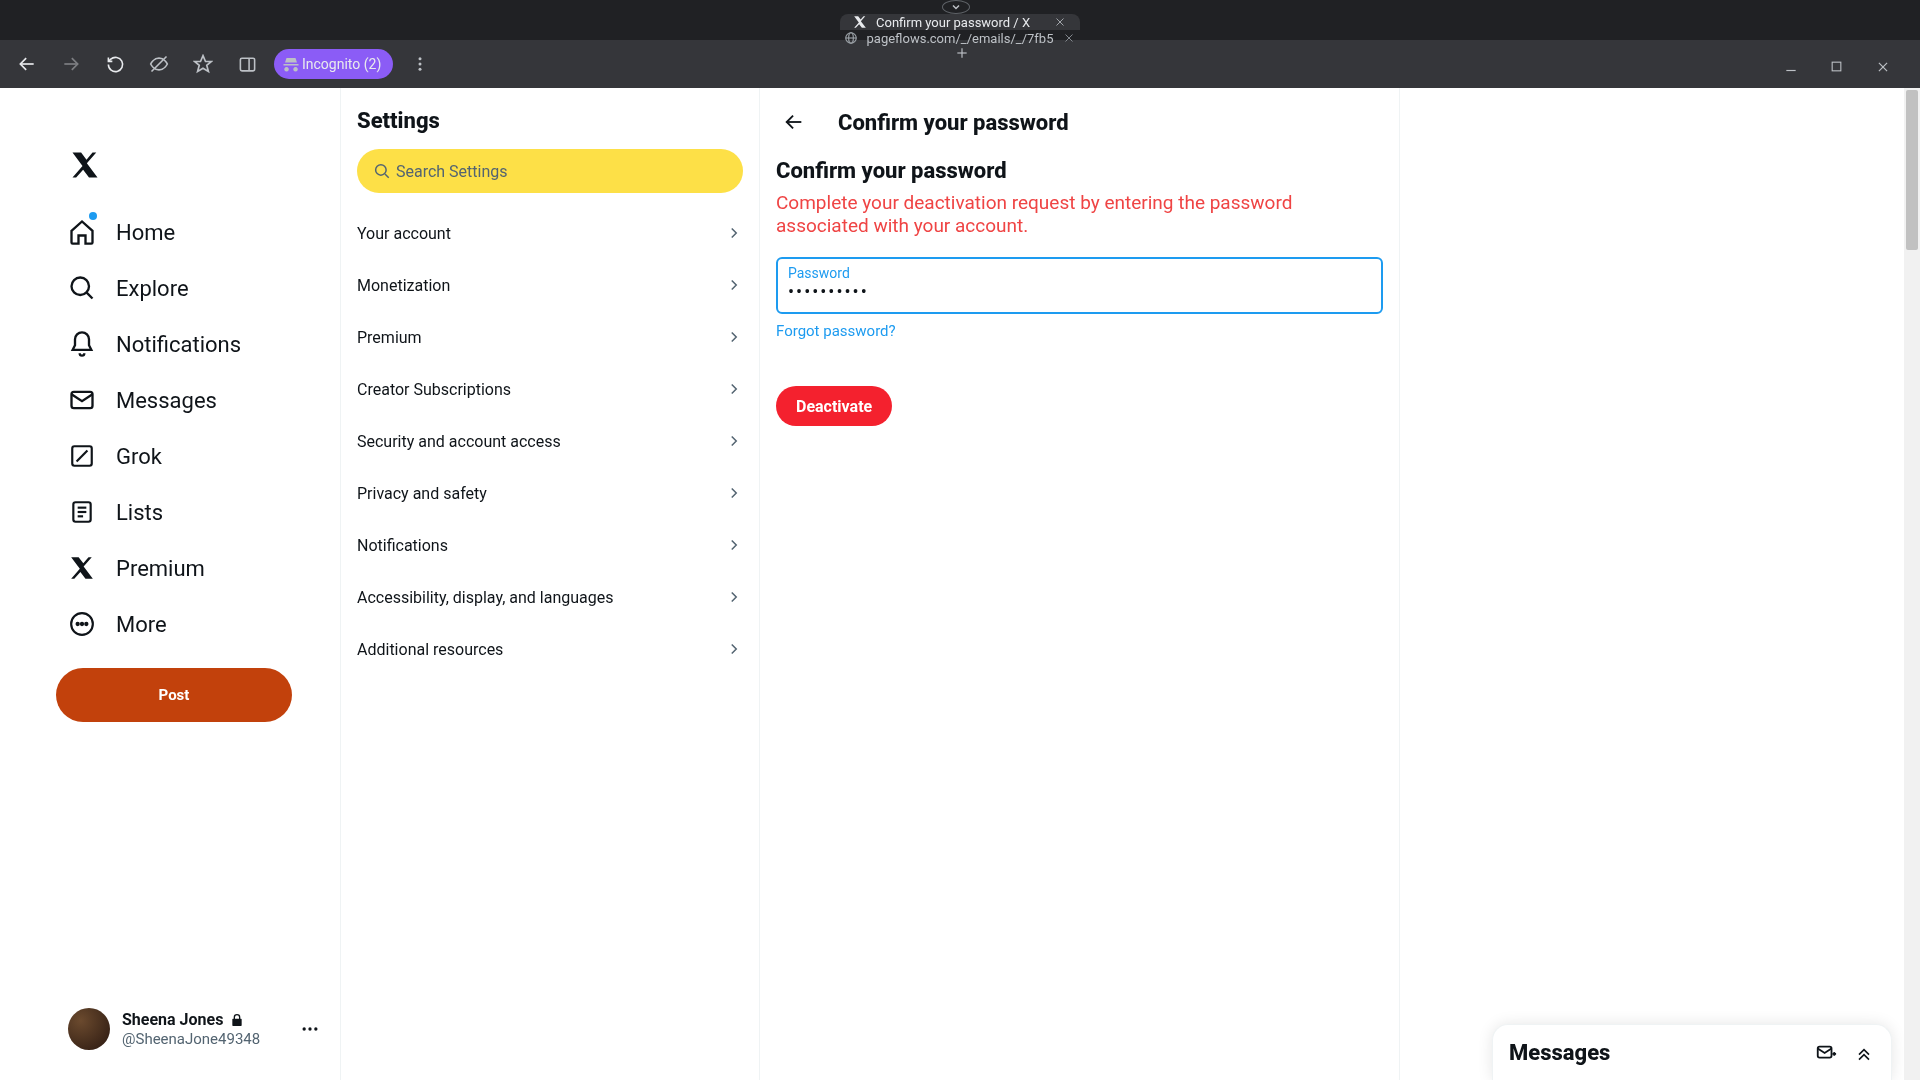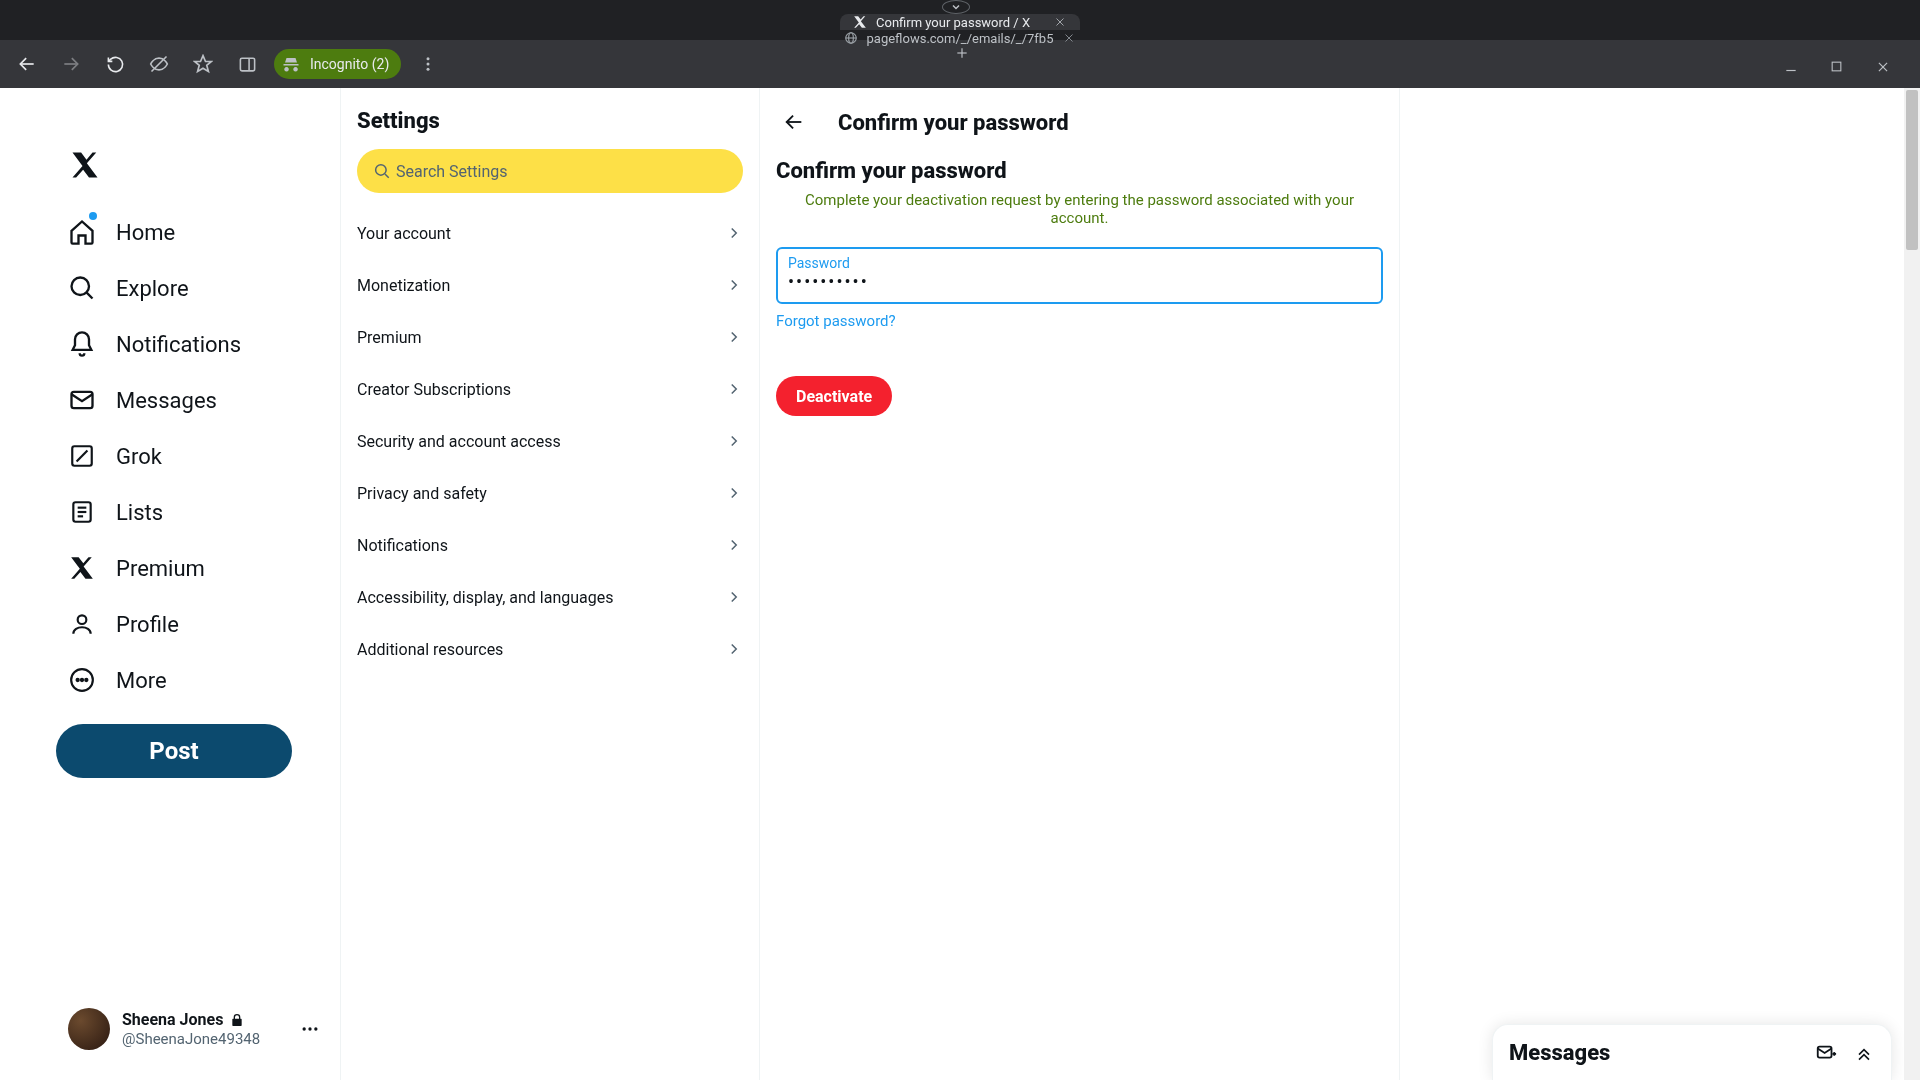--- a/index.html
+++ b/index.html
@@ -17,33 +17,33 @@
   .new-tab { width:28px; height:28px; display:flex; align-items:center; justify-content:center; color:#9aa0a6; margin-left:4px; }
   .window-controls { margin-left:auto; display:flex; gap: 22px; padding-right: 14px; color:#bdc1c6; }
   .window-controls span { width:24px; text-align:center; }
 
   .toolbar { display:flex; align-items:center; height:48px; padding:0 10px; gap:10px; background:#35363a; }
   .tb-btn { width:34px; height:34px; display:flex; align-items:center; justify-content:center; color:#bdc1c6; border-radius:50%; }
   .tb-btn.disabled { opacity:.4; }
   .omnibox { flex:1; height:36px; background:#202124; border-radius:18px; display:flex; align-items:center; padding:0 14px; gap:10px; color:#e8eaed; font-size:15px; }
   .omnibox .site-chip { width:20px; height:20px; display:flex; align-items:center; justify-content:center; color:#9aa0a6; }
   .right-icons { display:flex; align-items:center; gap:10px; }
-  .incognito-chip { display:flex; align-items:center; gap:8px; background:#4d7c0f; border-radius:18px; padding:4px 12px 4px 6px; color:#e8eaed; font-size:14px; }
+  .incognito-chip { display:flex; align-items:center; background:#8b5cf6; border-radius:18px; padding:4px 12px 4px 6px; color:#e8eaed; font-size:14px; }
   .incog-ic { width:22px; height:22px; display:flex; align-items:center; justify-content:center; }
 
   
   .page { height: calc(1080px - 88px); background:#fff; display:flex; position:relative; }
 
   
   .left-col { width: 340px; padding: 10px 8px 10px 56px; display:flex; flex-direction:column;margin-top:36px; }
   .x-logo { width:50px; height:50px; display:flex; align-items:center; justify-content:center; margin: 6px 0 14px 4px; }
   .nav-item { display:flex; align-items:center; gap:20px; height:56px; padding:0 12px; border-radius:999px; font-size:22px; color:#0f1419; cursor:pointer; position:relative; }
   .nav-item .ic { width:28px; height:28px; display:flex; align-items:center; justify-content:center; }
   .nav-item .dot { position:absolute; left:33px; top:8px; width:8px; height:8px; background:#1d9bf0; border-radius:50%; }
-  .post-btn { margin-top:16px; width:236px; height:54px; background:#0c4a6e; color:#fff; border:none; border-radius:999px; font-size:24px; font-weight:700; cursor:pointer; }
+  .post-btn { margin-top:16px; width:236px; height:54px; background:#c2410c; color:#fff; border:none; border-radius:999px; font-size:15px; font-weight:700; cursor:pointer; }
 
   .account-chip { margin-top:auto; display:flex; align-items:center; gap:12px; padding:10px 12px; border-radius:999px; margin-bottom: 10px; }
   .avatar { width:42px; height:42px; border-radius:50%; background: radial-gradient(circle at 30% 30%, #6b4a2e, #2a1810); }
   .acct-text { display:flex; flex-direction:column; line-height:1.2; }
   .acct-name-row { display:flex; align-items:center; gap:6px; font-weight:700; font-size:16px; color:#0f1419; }
   .acct-handle { color:#536471; font-size:15px; }
   .more { margin-left:auto; font-size:18px; color:#0f1419; letter-spacing:1px; }
 
   
   .settings-col { width:420px; border-left:1px solid #eff3f4; border-right:1px solid #eff3f4; padding-top:10px; }
@@ -57,21 +57,21 @@
   .chev { color:#536471; }
 
   
   .detail-col { flex:1; border-right:1px solid #eff3f4; padding-top:8px; max-width: 640px; }
   .detail-header { display:flex; align-items:center; gap:26px; padding:8px 16px 14px; }
   .back-btn { width:36px; height:36px; border-radius:50%; display:flex; align-items:center; justify-content:center; cursor:pointer; color:#0f1419; }
   .detail-title { font-size:22px; font-weight:800; color:#0f1419; }
 
   .detail-body { padding: 4px 16px; }
   .sub-title { font-size:22px; font-weight:800; color:#0f1419; margin-bottom:8px; }
-  .sub-desc { font-size:15px; color:#4d7c0f; margin-bottom:20px;text-align:center; }
+  .sub-desc { font-size:19px; color:#ef4444; margin-bottom:20px; }
 
   .pw-field { border:2px solid #1d9bf0; border-radius:6px; padding:6px 10px 10px; }
   .pw-label { font-size:14px; color:#1d9bf0; }
   .pw-input { border:none; outline:none; width:100%; font-size:18px; letter-spacing:2px; color:#0f1419; background:transparent; }
   .forgot { display:inline-block; margin-top:8px; color:#1d9bf0; font-size:15px; cursor:pointer; }
 
   .action-row { display:flex; justify-content:flex-start; margin-top:46px; padding-right:4px; }
   .danger-btn { background:#f4212e; color:#fff; border:none; border-radius:999px; height:40px; padding:0 20px; font-size:16px; font-weight:700; cursor:pointer; }
 
   
@@ -273,29 +273,20 @@
       </span>
       <span>Lists</span>
     </div>
     <div class="nav-item">
       <span class="ic">
         <svg viewBox="0 0 24 24" width="26" height="26" fill="#0f1419">
             <path d="M18 2h3l-7.5 8.6L22 22h-6.8l-4.7-6.2L4.9 22H2l8-9.2L2 2h6.9l4.3 5.7L18 2z"></path>
           </svg>
       </span>
       <span>Premium</span>
-    </div>
-    <div class="nav-item">
-      <span class="ic">
-        <svg viewBox="0 0 24 24" width="26" height="26" fill="none" stroke="#0f1419" stroke-width="2">
-            <circle cx="12" cy="8" r="4"></circle>
-            <path d="M4 21c0-4 4-6 8-6s8 2 8 6"></path>
-          </svg>
-      </span>
-      <span>Profile</span>
     </div>
     <div class="nav-item">
       <span class="ic">
         <svg viewBox="0 0 24 24" width="26" height="26" fill="none" stroke="#0f1419" stroke-width="2">
             <circle cx="12" cy="12" r="10"></circle>
             <circle cx="8" cy="12" r="1" fill="#0f1419"></circle>
             <circle cx="12" cy="12" r="1" fill="#0f1419"></circle>
             <circle cx="16" cy="12" r="1" fill="#0f1419"></circle>
           </svg>
       </span>

